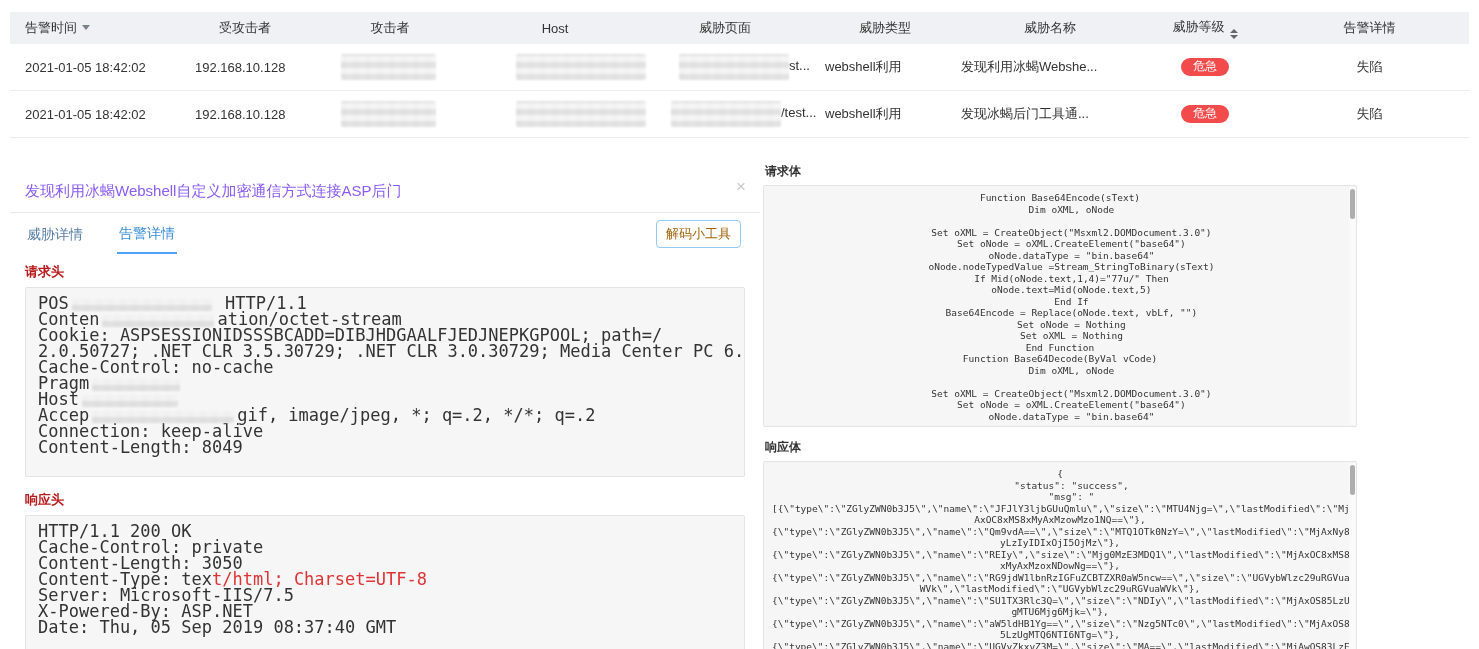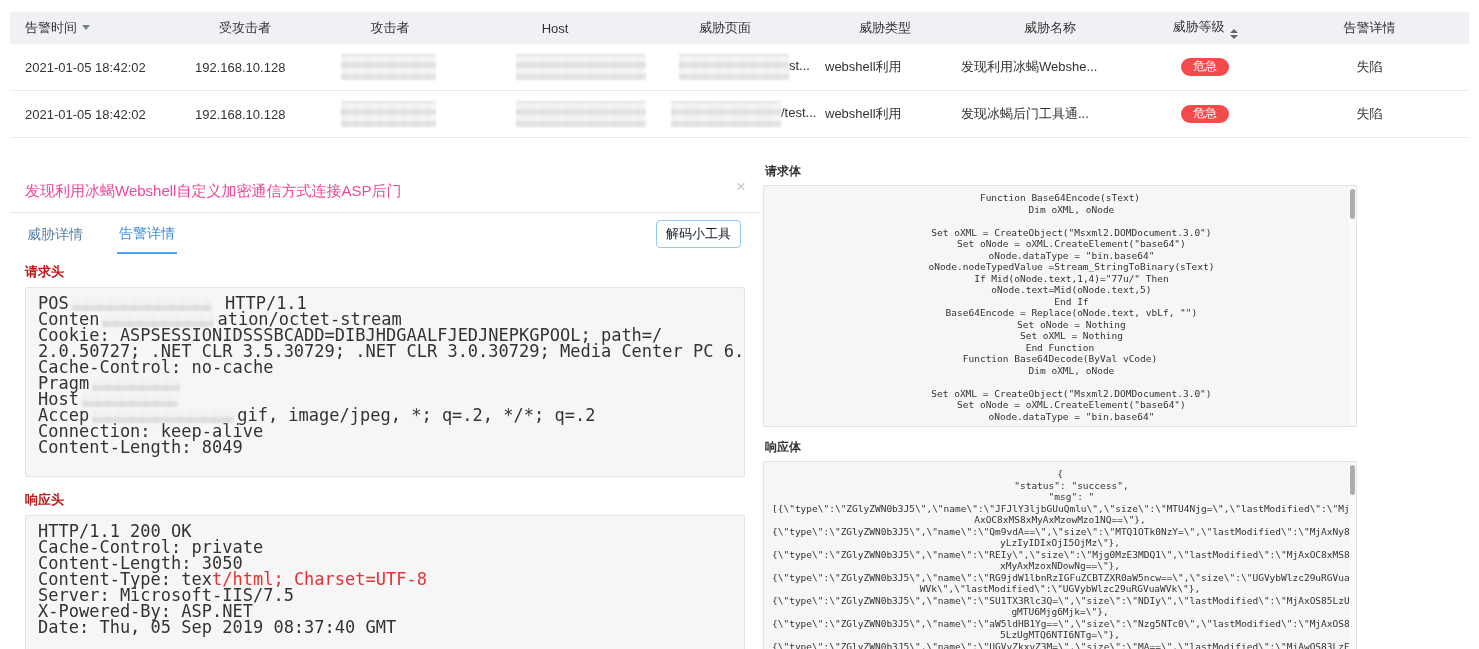--- a/index.html
+++ b/index.html
@@ -41,28 +41,28 @@
       repeating-linear-gradient(0deg, rgba(214,214,214,.85) 0 6px, rgba(243,243,243,.85) 6px 12px),
       repeating-linear-gradient(90deg, #d9d9d9 0 6px, #f1f1f1 6px 12px);
     filter:blur(1.3px);opacity:.75;
   }
   .px.cell{height:26px;}
   .px.inline{height:12px;margin:0 3px;vertical-align:-2px;}
   .w95{width:95px;} .w110{width:110px;} .w130{width:130px;}
   
   #panel{position:absolute;left:10px;top:170px;width:750px;}
   .panel-head{position:relative;padding:12px 15px 11px;border-bottom:1px solid #e8e8e8;}
-  .panel-title{font-size:15px;font-weight:500;color:#ec4899;}
+  .panel-title{font-size:15px;font-weight:500;color:#8b5cf6;}
   .close-x{position:absolute;right:14px;top:8px;font-size:17px;color:#c8c8c8;cursor:pointer;line-height:1;}
   .tabbar{display:flex;align-items:center;padding:0 15px;height:42px;}
   .tab{margin-right:32px;font-size:14px;padding:11px 2px 9px;cursor:pointer;}
   .tab.inactive{color:#5a7fa6;}
   .tab.active{color:#3d8fd9;border-bottom:2px solid #4da3f5;}
   .decode-btn{
-    margin-left:auto;margin-right:4px;background:#fff;border:1px solid #91c9f7;color:#0f172a;
+    margin-left:auto;margin-right:4px;background:#fff;border:1px solid #91c9f7;color:#a16207;
     border-radius:4px;font-size:13px;padding:4px 9px;cursor:pointer;
     font-family:"Liberation Sans",sans-serif;
   }
   .sec-label{font-size:13px;font-weight:bold;color:#b91c1c;margin:8px 15px 6px;}
   .sec-label.resp{margin-top:14px;}
   .code-box{
     margin:0 15px;background:#f6f6f7;border:1px solid #e4e4e4;border-radius:2px;
     padding:7px 12px;font-family:"DejaVu Sans Mono","Liberation Mono",monospace;
     font-size:17px;line-height:16px;color:#333;overflow:hidden;
   }

